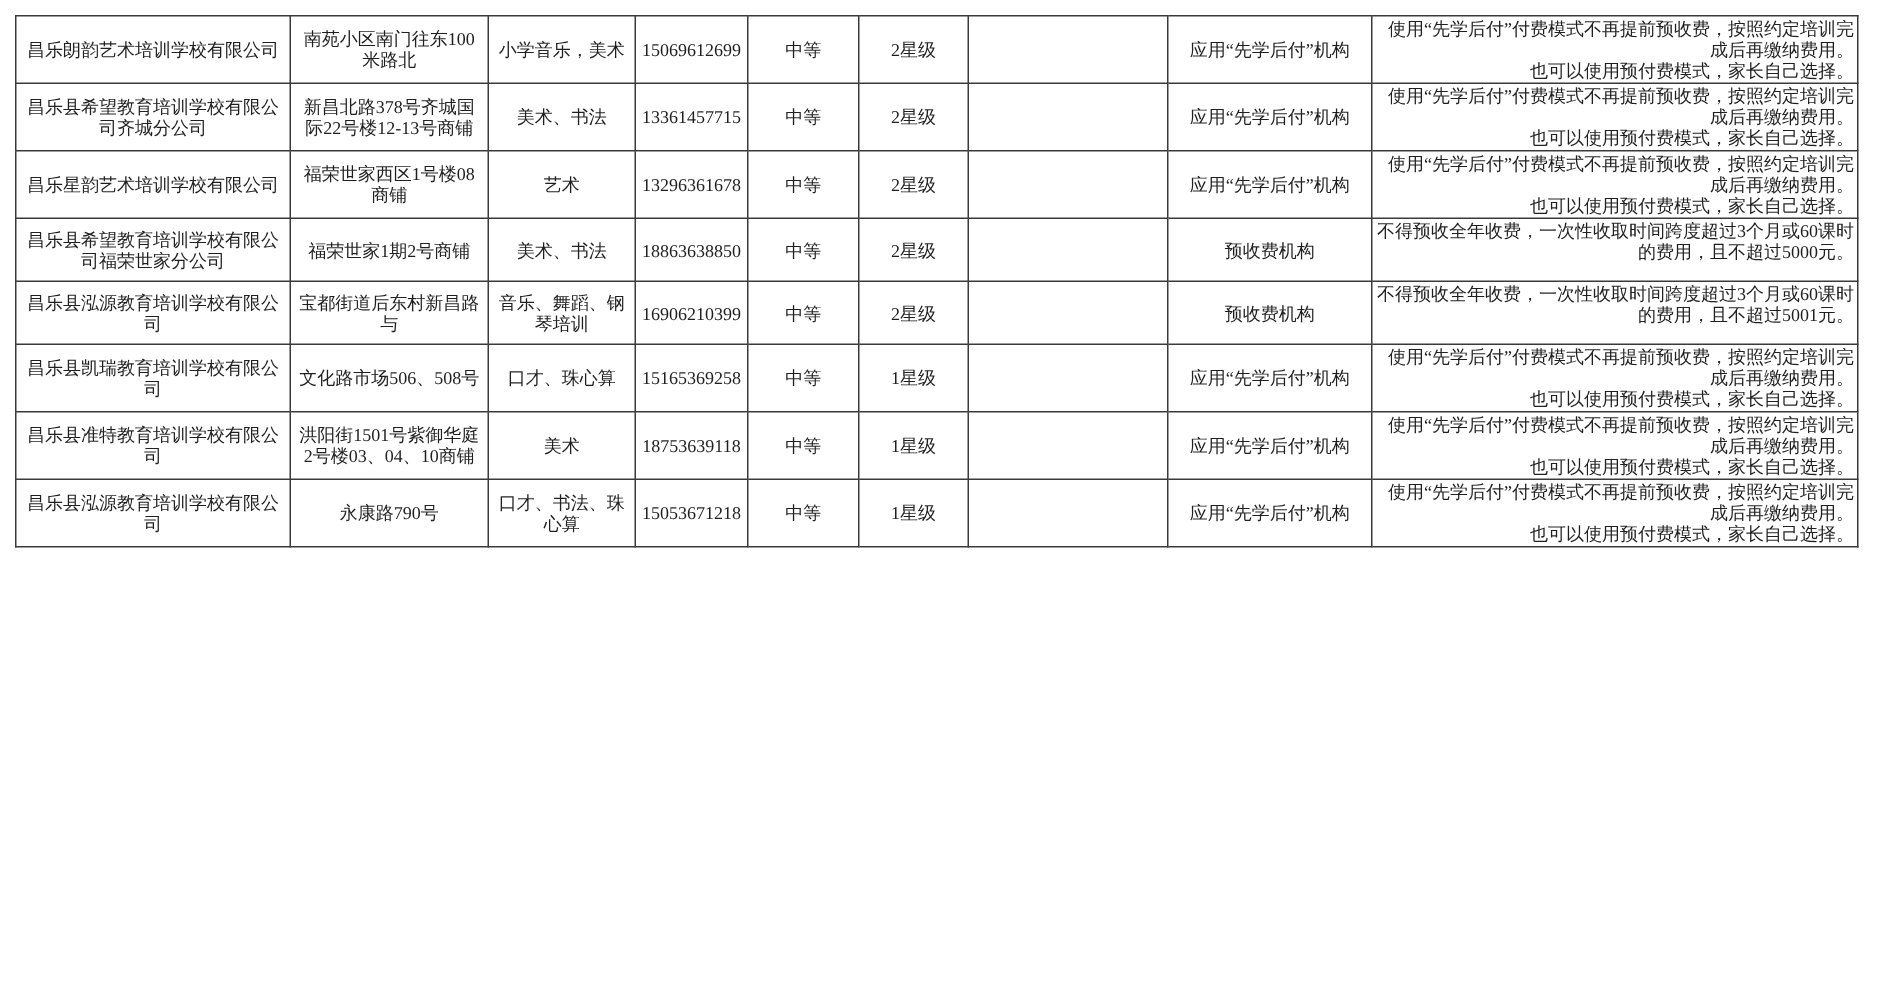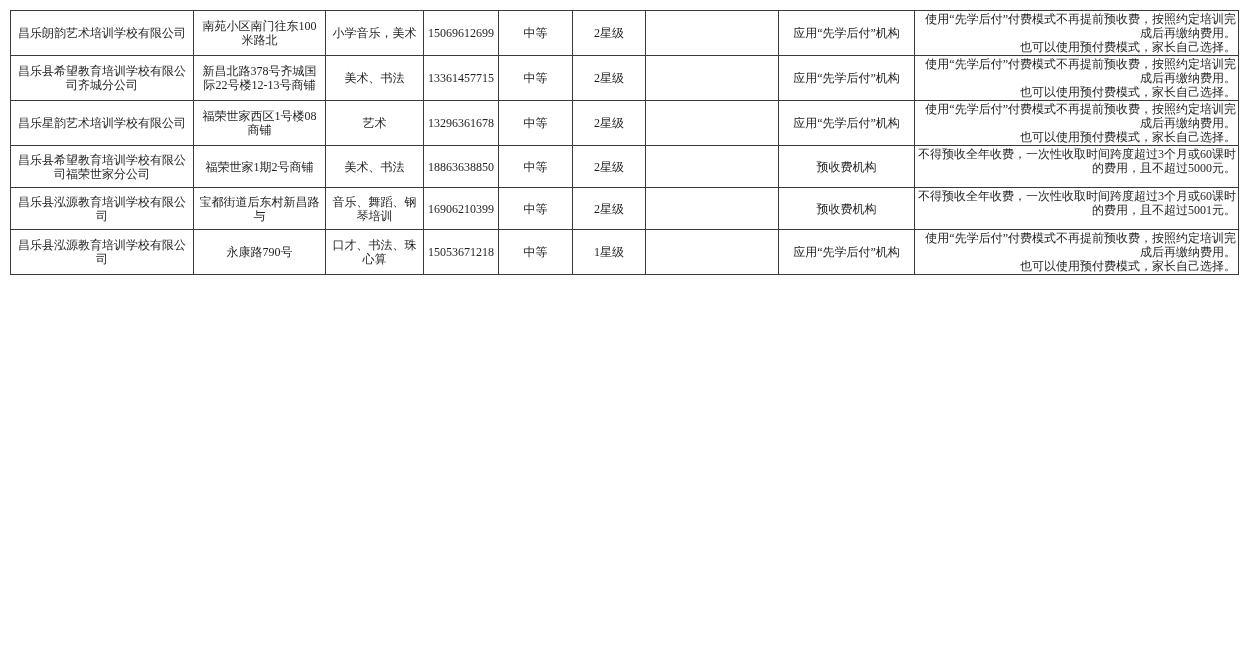--- a/index.html
+++ b/index.html
@@ -128,20 +128,44 @@
     <td class="c">宝都街道后东村新昌路与</td>
     <td class="c">音乐、舞蹈、钢琴培训</td>
     <td class="c">16906210399</td>
     <td class="c">中等</td>
     <td class="c">2星级</td>
     <td class="c"></td>
     <td class="c">预收费机构</td>
     <td class="policy">不得预收全年收费，一次性收取时间跨度超过3个月或60课时的费用，且不超过5001元。</td>
   </tr>
         <tr>
+    <td class="c">昌乐县凯瑞教育培训学校有限公司</td>
+    <td class="c">文化路市场506、508号</td>
+    <td class="c">口才、珠心算</td>
+    <td class="c">15165369258</td>
+    <td class="c">中等</td>
+    <td class="c">1星级</td>
+    <td class="c"></td>
+    <td class="c">应用“先学后付”机构</td>
+    <td class="policy">使用“先学后付”付费模式不再提前预收费，按照约定培训完成后再缴纳费用。
+也可以使用预付费模式，家长自己选择。</td>
+  </tr>
+        <tr>
+    <td class="c">昌乐县准特教育培训学校有限公司</td>
+    <td class="c">洪阳街1501号紫御华庭2号楼03、04、10商铺</td>
+    <td class="c">美术</td>
+    <td class="c">18753639118</td>
+    <td class="c">中等</td>
+    <td class="c">1星级</td>
+    <td class="c"></td>
+    <td class="c">应用“先学后付”机构</td>
+    <td class="policy">使用“先学后付”付费模式不再提前预收费，按照约定培训完成后再缴纳费用。
+也可以使用预付费模式，家长自己选择。</td>
+  </tr>
+        <tr>
     <td class="c">昌乐县泓源教育培训学校有限公司</td>
     <td class="c">永康路790号</td>
     <td class="c">口才、书法、珠心算</td>
     <td class="c">15053671218</td>
     <td class="c">中等</td>
     <td class="c">1星级</td>
     <td class="c"></td>
     <td class="c">应用“先学后付”机构</td>
     <td class="policy">使用“先学后付”付费模式不再提前预收费，按照约定培训完成后再缴纳费用。
 也可以使用预付费模式，家长自己选择。</td>

